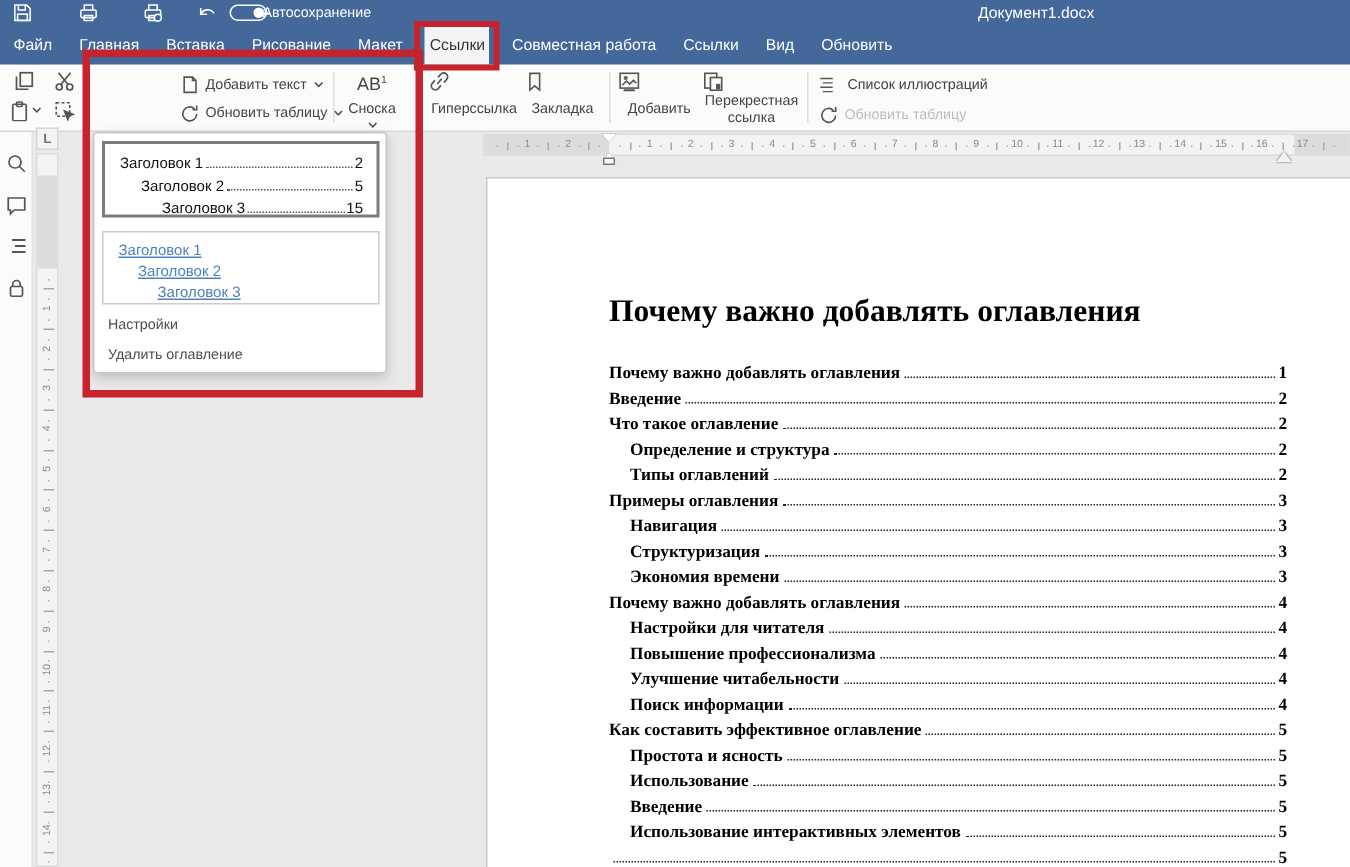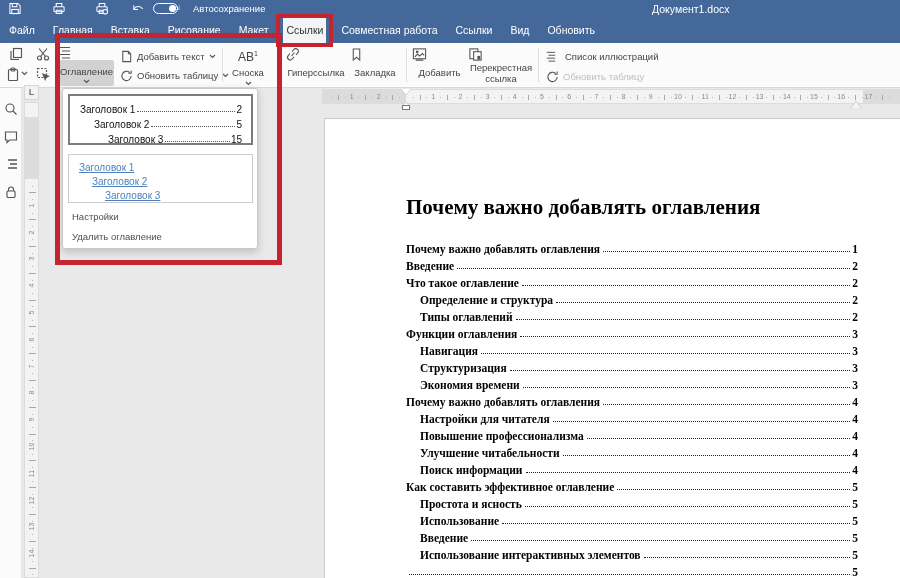--- a/index.html
+++ b/index.html
@@ -11,21 +11,21 @@
   }
   svg { display:block; }
 
   
   #titlebar { position:absolute; left:0; top:0; width:900px; height:16px; background:#45689b; z-index:5; }
   .tb-ico { position:absolute; top:2px; width:14px; height:13px; color:#fff; }
   .tb-ico svg { stroke:#fff; fill:none; stroke-width:1.1; }
   .dim svg { opacity:.45; }
   #autosave-toggle { position:absolute; left:153px; top:3px; width:25px; height:11px; border:1px solid #fff; border-radius:6px; }
   #autosave-toggle .knob { position:absolute; right:1px; top:1px; width:7px; height:7px; border-radius:50%; background:#fff; }
-  #autosave-label { position:absolute; left:193px; top:3px; font-size:9.5px; color:#fff;text-align:right; }
+  #autosave-label { position:absolute; left:175px; top:3px; font-size:9.5px; color:#fff;text-align:right; }
   #doc-title { position:absolute; left:652px; top:3px; font-size:10.5px; color:#fff; }
 
   
   #menubar { position:absolute; left:0; top:16px; width:900px; height:27px; background:#45689b; display:flex; align-items:stretch; gap:12px; padding-left:6px; z-index:5; }
   .tab { color:#fff; font-size:10.5px; display:flex; align-items:center; padding:0 3px; cursor:default; }
   .tab.active { position:relative; background:#f3f4f6; color:#333; }
   .tab.active::after { content:""; position:absolute; left:-7px; right:-7px; top:-2px; bottom:-4px; border:4px solid #c5232e; z-index:120; pointer-events:none; }
 
   
   #toolbar { position:absolute; left:0; top:43px; width:900px; height:45px; background:#fbfbfb; border-bottom:1px solid #d8d8d8; z-index:4; }
@@ -179,36 +179,20 @@
         <path d="M1 1l2.5 2.5L6 1"></path>
       </svg>
   </span>
   <span class="clip-ico" style="left:36px; top:24px">
     <svg viewBox="0 0 14 14" width="14" height="14">
         <rect x="1.5" y="1.5" width="9" height="9" stroke-dasharray="2 1.5"></rect>
         <path d="M7 7l5.5 2.2-2.4.9-.9 2.4z" fill="#555"></path>
       </svg>
   </span>
 
-  <div id="toc-button">
-    <span class="bigico">
-      <svg viewBox="0 0 18 15" width="18" height="15">
-          <path d="M1 2.5h10M3 6h8M1 9.5h10M3 13h8"></path>
-          <path d="M14.5 2.5h.01M14.5 6h.01M14.5 9.5h.01M14.5 13h.01" stroke-dasharray="1 2" stroke-width="1.6"></path>
-        </svg>
-    </span>
-    <div class="pressed">
-      <span class="tlabel">Оглавление</span>
-      <span class="chev" style="display:block; margin:0 auto; width:7px">
-          <svg width="7" height="5" viewBox="0 0 7 5">
-            <path d="M1 1l2.5 2.5L6 1"></path>
-          </svg>
-        </span>
-    </div>
-  </div>
 
   <div class="stackrow" style="left:120px; top:7px">
     <svg viewBox="0 0 14 14" width="13" height="13">
         <path d="M3 1.5h6l2.5 2.5v8.5h-8.5z"></path>
         <path d="M9 1.5V4h2.5"></path>
       </svg>
     <span class="tlabel">Добавить текст</span>
     <span class="chev">
         <svg width="7" height="5" viewBox="0 0 7 5">
           <path d="M1 1l2.5 2.5L6 1"></path>
@@ -506,21 +490,21 @@
         <span class="t">Определение и структура</span>
         <span class="dots"></span>
         <span class="p">2</span>
       </div>
       <div class="tocrow lvl2">
         <span class="t">Типы оглавлений</span>
         <span class="dots"></span>
         <span class="p">2</span>
       </div>
       <div class="tocrow">
-        <span class="t">Функции оглавления</span>
+        <span class="t">Примеры оглавления</span>
         <span class="dots"></span>
         <span class="p">3</span>
       </div>
       <div class="tocrow lvl2">
         <span class="t">Навигация</span>
         <span class="dots"></span>
         <span class="p">3</span>
       </div>
       <div class="tocrow lvl2">
         <span class="t">Структуризация</span>

